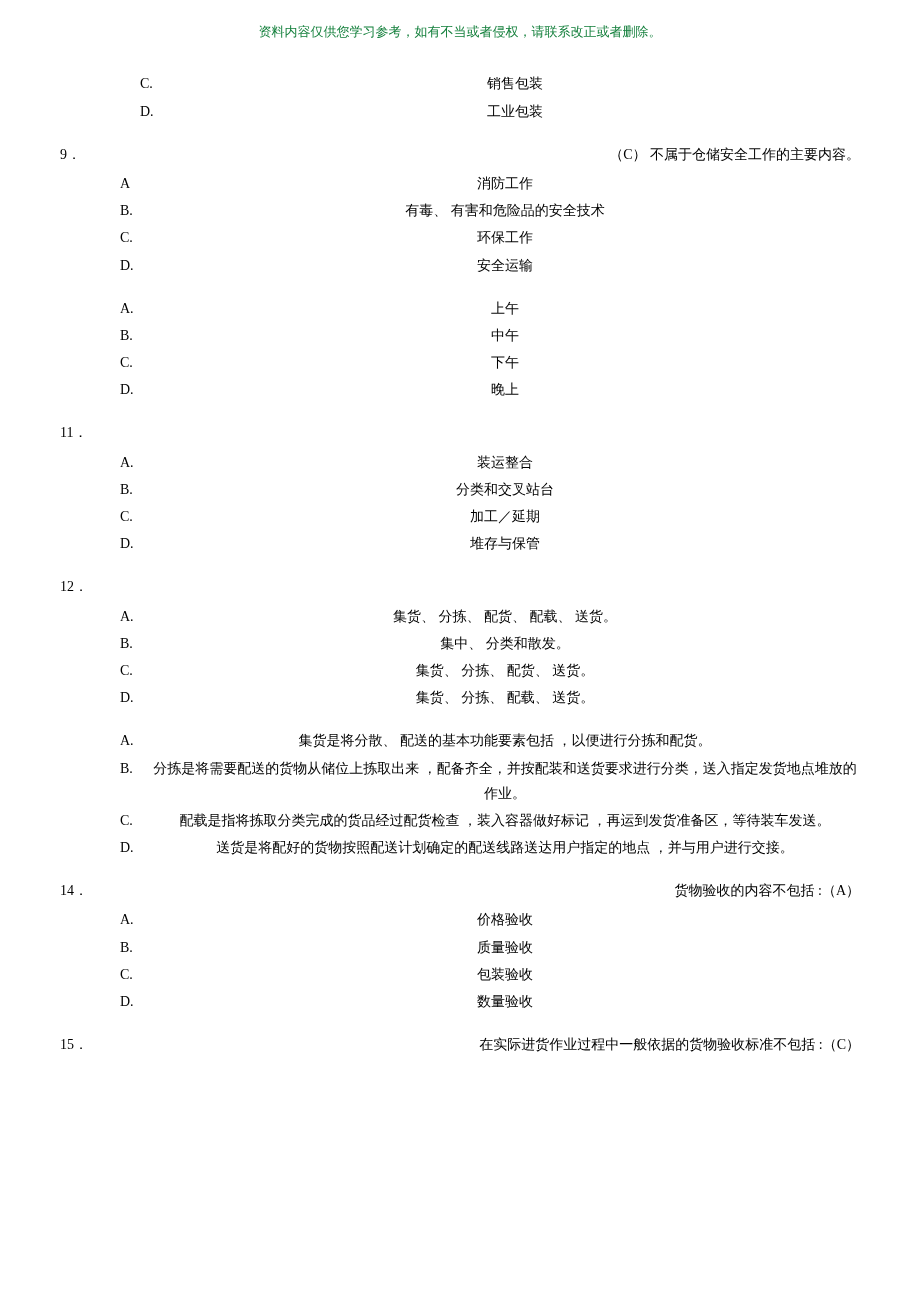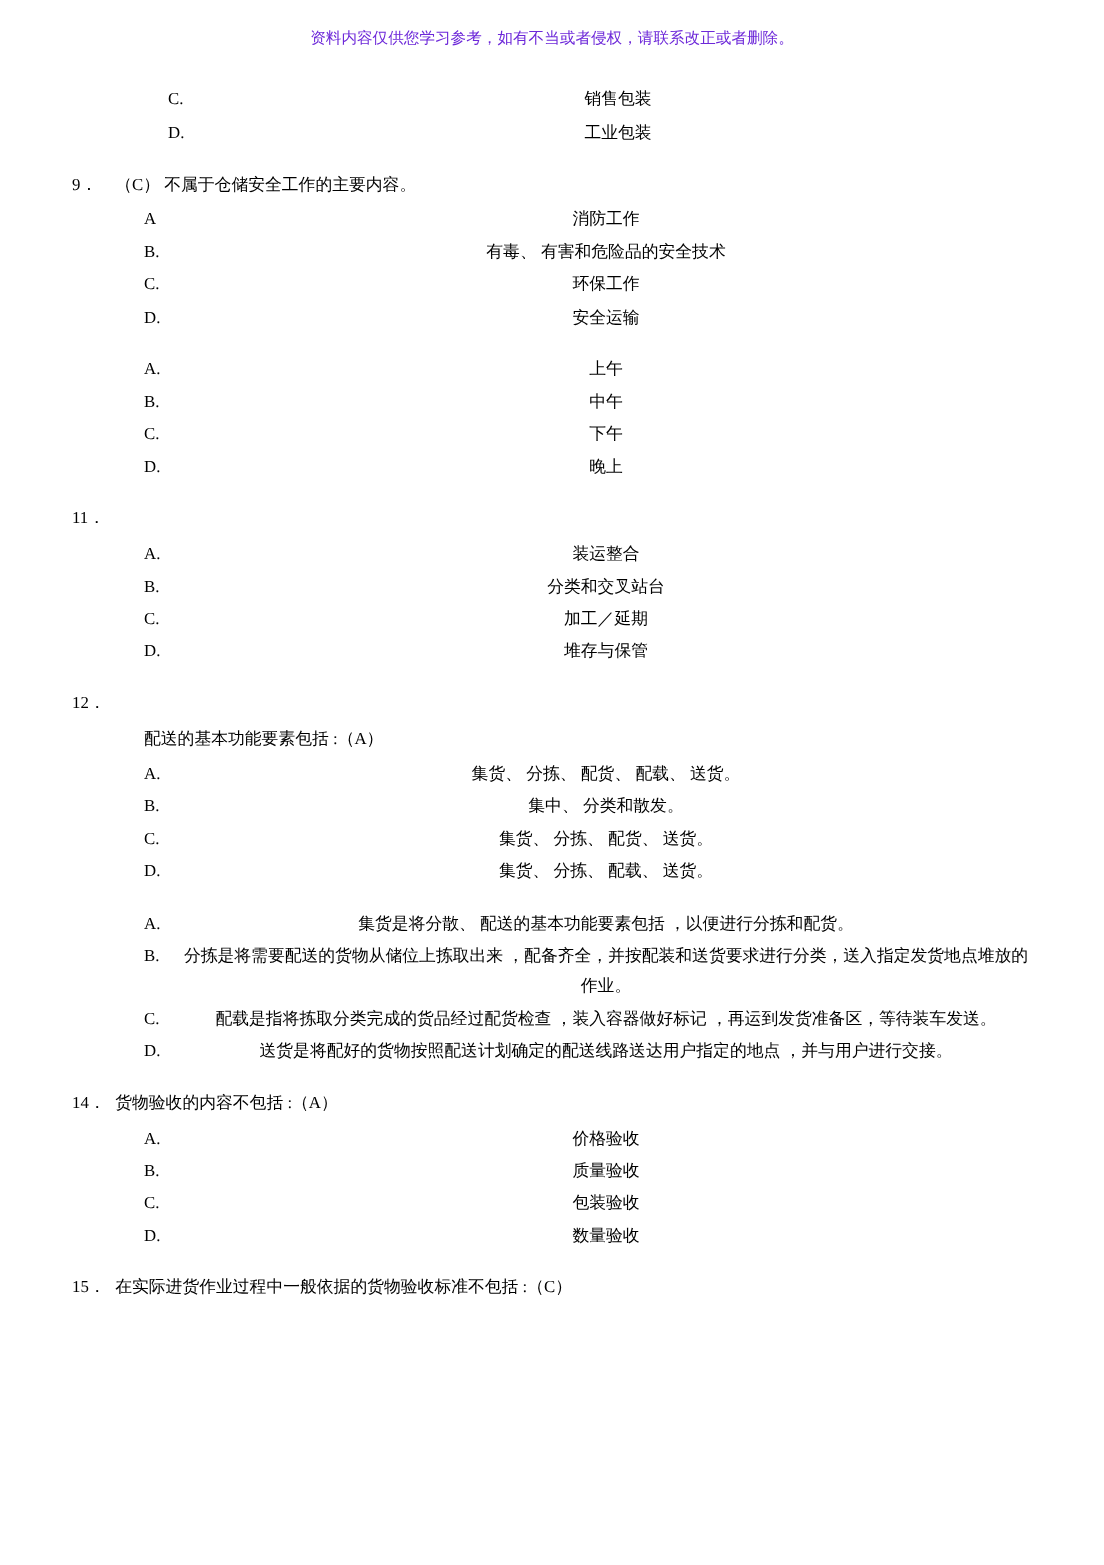--- a/index.html
+++ b/index.html
@@ -13,40 +13,41 @@
       font-size: 14px;
       color: #000000;
       width: 920px;
       min-height: 1304px;
       padding: 20px 60px;
       line-height: 1.8;
     }
     .header {
       text-align: center;
       font-size: 13px;
-      color: #6d28d9;
+      color: #15803d;
       margin-bottom: 20px;
       padding-bottom: 8px;
     }
     .question-block {
       margin-bottom: 18px;
     }
     .question-line {
       display: flex;
       align-items: baseline;
       margin-bottom: 4px;
     }
     .q-num {
       min-width: 36px;
       font-size: 14px;
     }
     .q-text {
       flex: 1;
       font-size: 14px;
       line-height: 1.8;
+      text-align: right;
     }
     .options {
       margin-left: 60px;
     }
     .option-line {
       display: flex;
       align-items: baseline;
       margin-bottom: 2px;
       font-size: 14px;
       line-height: 1.8;
@@ -158,21 +159,20 @@
       <span class="opt-label">D.</span>
       <span class="opt-text">堆存与保管</span>
     </div>
   </div>
 </div>
 
 <div class="question-block">
   <div class="question-line">
     <span class="q-num">12．</span>
   </div>
-  <div class="sub-text">配送的基本功能要素包括    :（A）</div>
   <div class="options">
     <div class="option-line">
       <span class="opt-label">A.</span>
       <span class="opt-text">集货、  分拣、  配货、  配载、  送货。</span>
     </div>
     <div class="option-line">
       <span class="opt-label">B.</span>
       <span class="opt-text">集中、  分类和散发。</span>
     </div>
     <div class="option-line">

